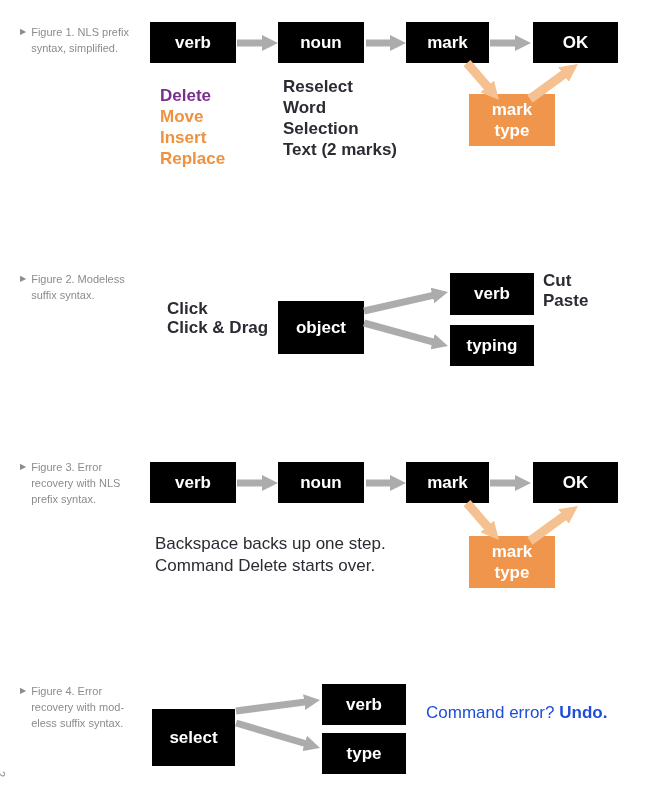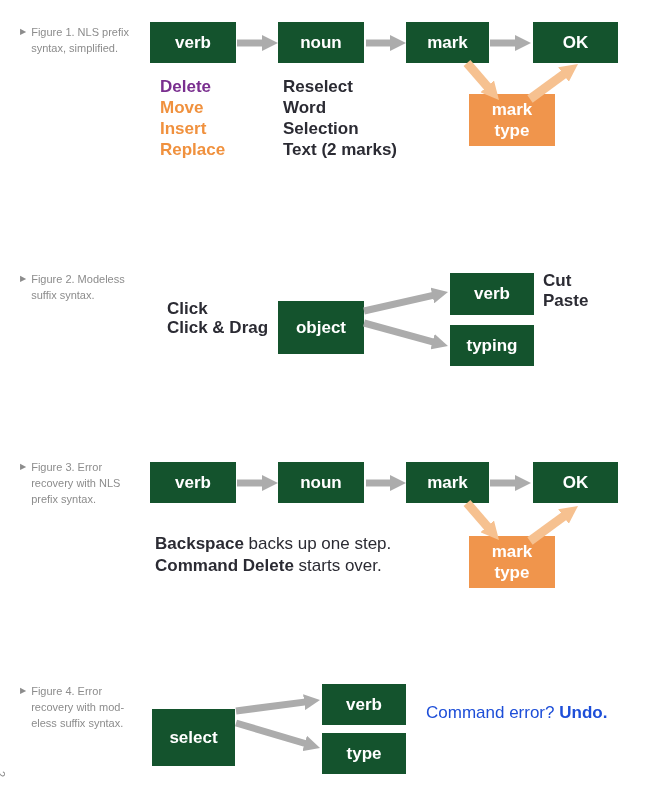--- a/index.html
+++ b/index.html
@@ -2,21 +2,21 @@
 <html><head>
 <meta charset="utf-8">
 <style>
   html,body{margin:0;padding:0;background:#fff;}
   .page{
     position:relative;width:650px;height:786px;background:#ffffff;overflow:hidden;
     font-family:"Liberation Sans","DejaVu Sans",sans-serif;
   }
   .arrows{position:absolute;left:0;top:0;width:650px;height:786px;pointer-events:none;z-index:3;}
   .pbox{
-    position:absolute;background:#14532d;color:#ffffff;font-weight:bold;font-size:17px;
+    position:absolute;background:#000000;color:#ffffff;font-weight:bold;font-size:17px;
     display:flex;align-items:center;justify-content:center;text-align:center;z-index:2;
     line-height:20px;white-space:pre-line;
   }
   .obox{
     position:absolute;background:#f0954c;color:#ffffff;font-weight:bold;font-size:17px;
     display:flex;align-items:center;justify-content:center;text-align:center;z-index:2;
     line-height:21px;white-space:pre-line;
   }
   .caption{
     position:absolute;left:20px;width:128px;display:flex;gap:5px;align-items:flex-start;
@@ -24,21 +24,21 @@
   }
   .cap-marker{font-size:8px;line-height:16px;color:#8c8c8c;flex:0 0 auto;}
   .cap-text{white-space:pre-line;}
   .wl{font-weight:bold;font-size:17px;line-height:21px;}
   .purpletx{color:#7a2f8f;}
   .orangetx{color:#f0913e;}
   .darktx{color:#2b2b33;}
   .block{position:absolute;z-index:2;}
   .pre{white-space:pre-line;}
   .note-line{font-size:17px;line-height:22px;color:#2b2b33;}
-  .note-line b{font-weight:bold;}
+  .note-line b{font-weight:normal;}
   .fig4-line1{font-size:17px;line-height:22px;color:#7a2f8f;}
   .fig4-line2{font-size:17px;line-height:22px;color:#1d4ed8;}
   .page-num{
     position:absolute;left:-2px;top:768px;color:#8c8c8c;font-size:11px;
     transform:rotate(90deg);transform-origin:center;z-index:2;
   }
 </style>
 </head>
 <body>
 
@@ -80,21 +80,21 @@
     <span class="cap-text">Figure 1. NLS prefix
 syntax, simplified.</span>
   </div>
   <div class="pbox" style="left:150px;top:22px;width:86px;height:41px">verb</div>
   <div class="pbox" style="left:278px;top:22px;width:86px;height:41px">noun</div>
   <div class="pbox" style="left:406px;top:22px;width:83px;height:41px">mark</div>
   <div class="pbox" style="left:533px;top:22px;width:85px;height:41px">OK</div>
   <div class="obox" style="left:469px;top:94px;width:86px;height:52px">mark
 type</div>
 
-  <div class="block" style="left:160px;top:76px">
+  <div class="block" style="left:160px;top:85px">
     <div class="wl purpletx">Delete</div>
     <div class="wl orangetx">Move</div>
     <div class="wl orangetx">Insert</div>
     <div class="wl orangetx">Replace</div>
   </div>
   <div class="block" style="left:283px;top:76px">
     <div class="wl darktx">Reselect</div>
     <div class="wl darktx">Word</div>
     <div class="wl darktx">Selection</div>
     <div class="wl darktx">Text (2 marks)</div>

